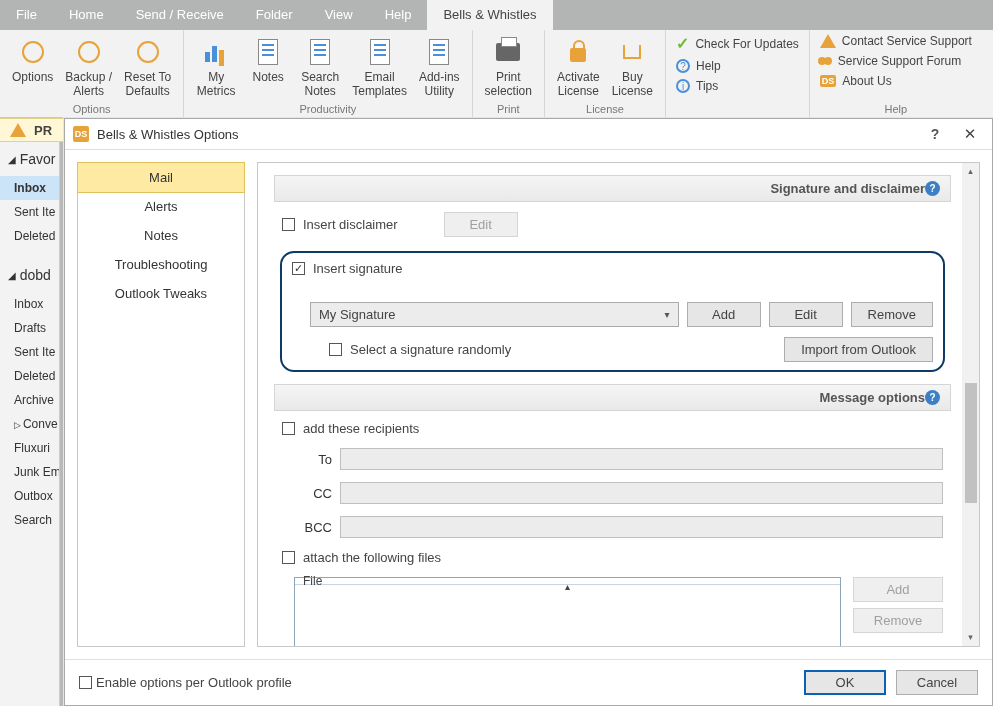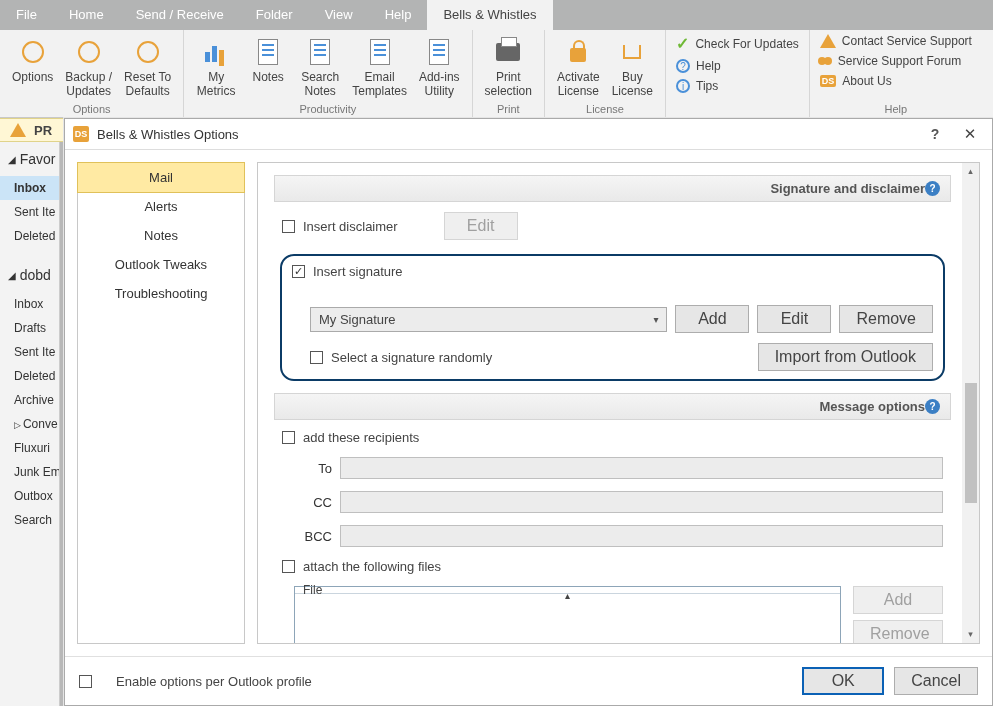--- a/index.html
+++ b/index.html
@@ -71,21 +71,21 @@
   .scroll .thumb { position:absolute; right:2px; top:220px; width:12px; height:120px; background:#c1c1c1; cursor:pointer; }
   .scroll .dn { position:absolute; bottom:0; width:100%; }
 
   .inner { padding:12px 28px 12px 16px; display:flex; flex-direction:column; gap:8px; overflow:hidden; }
   .section-hdr { background:linear-gradient(#f5f5f5,#e9e9e9); border:1px solid #d5d5d5; padding:5px 10px; font-size:13px; font-weight:bold; color:#555; display:flex; align-items:center; justify-content:flex-end; }
   .qmark { width:15px; height:15px; border-radius:50%; background:#3b7fc4; color:#fff; font-size:10px; line-height:15px; text-align:center; cursor:pointer; }
 
   .row { display:flex; align-items:center; gap:8px; padding:2px 8px; }
   .chk { width:13px; height:13px; border:1px solid #555; background:#fff; display:flex; align-items:center; justify-content:center; cursor:pointer; }
   .chk.checked:after { content:"✓"; font-size:11px; color:#333; line-height:11px; }
-  .btn { background:#e6e6e6; border:1px solid #adadad; padding:4px 16px; font-size:16px; cursor:pointer; min-width:74px; text-align:center; }
+  .btn { background:#e6e6e6; border:1px solid #adadad; padding:4px 16px; font-size:13px; cursor:pointer; min-width:74px; text-align:center; }
   .btn.disabled { color:#a0a0a0; background:#efefef; border-color:#d5d5d5; cursor:default; }
   .btn.default { border:2px solid #0b61b5; padding:3px 15px; }
 
   .framed { border:2px solid #0b3b66; border-radius:14px; padding:8px 10px; margin:4px 6px; display:flex; flex-direction:column; gap:10px; }
   .select { flex:1; display:flex; align-items:center; justify-content:space-between; background:#ececec; border:1px solid #aaa; padding:4px 8px; cursor:pointer; }
   .select .arr { font-size:10px; color:#555; }
 
   .lbl-col { width:38px; text-align:right; font-size:13px; color:#333; }
   .txtfield { flex:1; height:22px; background:#ececec; border:1px solid #bfbfbf; }
   .filegrid { border:1px solid #8da5b8; height:100px; position:relative; }
@@ -115,21 +115,21 @@
           <div class="ic">
             <div class="gear"></div>
           </div>
           <div class="lbl">Options</div>
         </div>
       <div class="rbtn-big">
           <div class="ic">
             <div class="gear"></div>
           </div>
           <div class="lbl" style="white-space:pre-line">Backup /
-Updates</div>
+Alerts</div>
         </div>
       <div class="rbtn-big">
           <div class="ic">
             <div class="gear"></div>
           </div>
           <div class="lbl" style="white-space:pre-line">Reset To
 Defaults</div>
         </div>
     </div>
     <div class="rgroup-label">Options</div>
@@ -277,22 +277,22 @@
     <div class="ticon">DS</div>
     <div class="ttitle">Bells &amp; Whistles Options</div>
     <div class="helpbtn">?</div>
     <div class="closebtn">✕</div>
   </div>
   <div class="dlgbody">
     <div class="sidelist">
       <div class="sitem sel">Mail</div>
       <div class="sitem">Alerts</div>
       <div class="sitem">Notes</div>
+      <div class="sitem">Troubleshooting</div>
       <div class="sitem">Outlook Tweaks</div>
-      <div class="sitem">Troubleshooting</div>
     </div>
     <div class="contentbox">
       <div class="inner">
         <div class="section-hdr">
           <span>Signature and disclaimer</span>
           <span class="qmark">?</span>
         </div>
         <div class="row">
           <div class="chk"></div>
           <span>Insert disclaimer</span>
@@ -307,21 +307,21 @@
           <div class="row" style="padding:16px 0 0 18px; gap:8px;">
             <div class="select">
               <span>My Signature</span>
               <span class="arr">▾</span>
             </div>
             <div class="btn">Add</div>
             <div class="btn">Edit</div>
             <div class="btn">Remove</div>
           </div>
           <div class="row" style="padding:0 0 0 18px; justify-content:space-between;">
-            <div style="display:flex; align-items:center; gap:8px;">
+            <div style="display:flex; align-items:center; gap:8px;margin-left:19px;">
               <div class="chk"></div>
               <span>Select a signature randomly</span>
             </div>
             <div class="btn" style="min-width:140px">Import from Outlook</div>
           </div>
         </div>
 
         <div class="section-hdr">
           <span>Message options</span>
           <span class="qmark">?</span>
@@ -362,19 +362,19 @@
       </div>
       <div class="scroll">
         <div class="up">▴</div>
         <div class="thumb"></div>
         <div class="dn">▾</div>
       </div>
     </div>
   </div>
   <div class="dlgfooter">
     <div class="chk"></div>
-    <span style="margin-left:24px">Enable options per Outlook profile</span>
+    <span style="margin-left:4px">Enable options per Outlook profile</span>
     <div class="spacer"></div>
     <div class="btn default" style="min-width:82px">OK</div>
     <div style="width:10px"></div>
     <div class="btn" style="min-width:82px">Cancel</div>
   </div>
 </div>
 
 </body></html>

